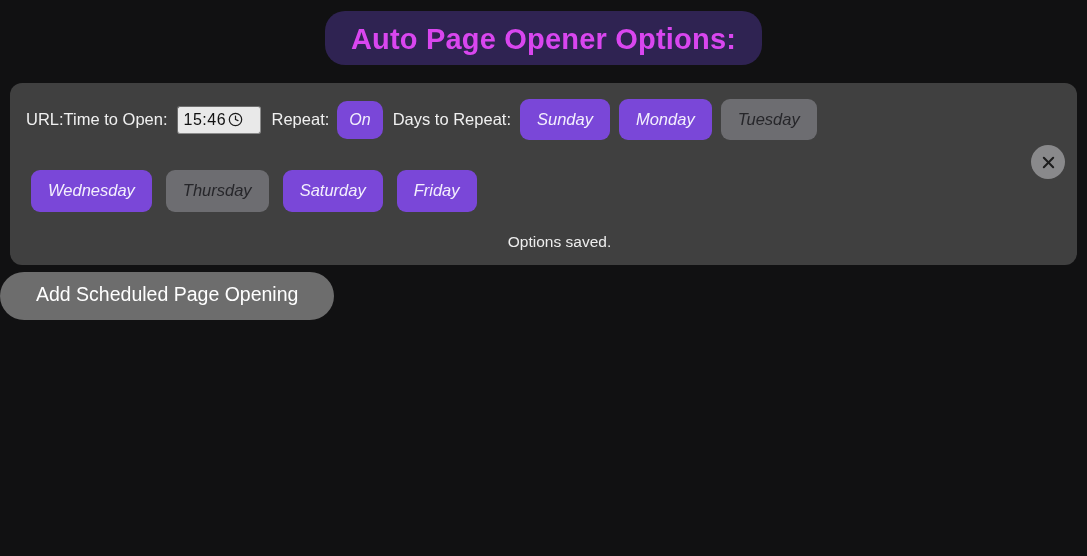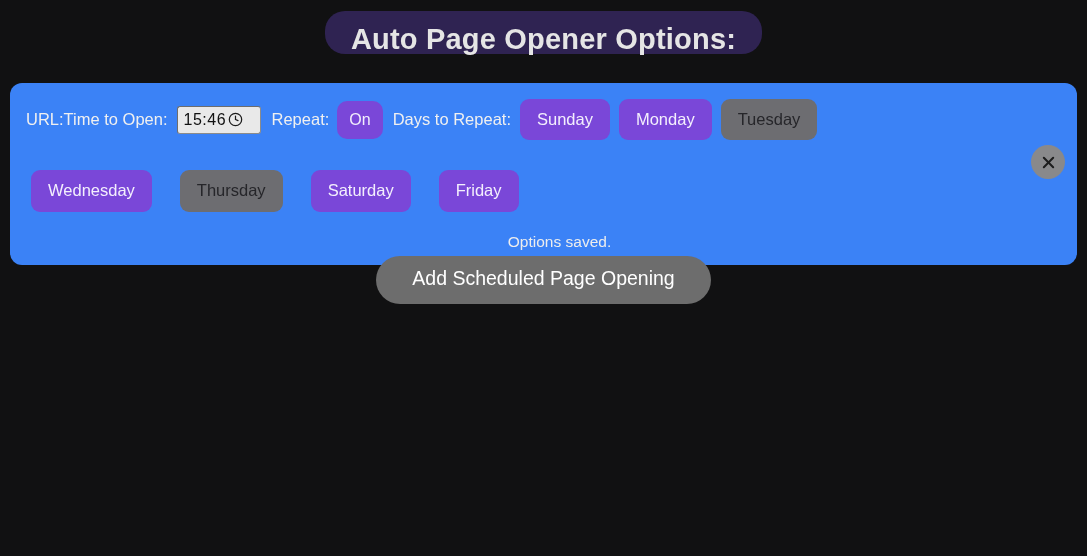--- a/index.html
+++ b/index.html
@@ -22,38 +22,38 @@
   }
 
   
   .title-wrap {
     display: flex;
     justify-content: center;
     padding-top: 11px;
   }
   .title-bar {
     background: #2f2352;
-    color: #e5e5e5;
+    color: #d946ef;
     font-size: 29px;
     font-weight: bold;
     letter-spacing: 0.2px;
-    padding: 14px 26px 0 26px;
+    padding: 14px 26px 11px 26px;
     border-radius: 20px;
     line-height: 1;
     text-align: center;
   }
 
   
   .panel {
     position: absolute;
     left: 10px;
     top: 83px;
     width: 1067px;
     height: 182px;
-    background: #3b82f6;
+    background: #404040;
     border-radius: 12px;
     padding: 0;
   }
   .row-one {
     position: absolute;
     left: 0; top: 0;
     width: 100%;
     height: 73px;
     display: flex;
     align-items: center;
@@ -118,20 +118,21 @@
 
   
   .btn {
     border: none;
     outline: none;
     cursor: pointer;
     font-family: "Liberation Sans", sans-serif;
     font-size: 16.5px;
     border-radius: 9px;
     line-height: 1;
+    font-style: italic;
   }
   .btn-on {
     background: #7a47d8;
     color: #f2eefc;
     padding: 11px 12px;
     margin-left: 8px;
     margin-right: 10px;
     border-radius: 10px;
     font-size: 16px;
   }
@@ -141,21 +142,21 @@
     border-radius: 9px;
   }
   .btn-day.on {
     background: #7a47d8;
     color: #f3effd;
   }
   .btn-day.off {
     background: #6d6d71;
     color: #26262a;
   }
-  .row-two .btn-day { margin-left: 7px; margin-right: 21px; }
+  .row-two .btn-day { margin-left: 7px; margin-right: 7px; }
 
   .close-btn {
     position: absolute;
     right: 12px;
     top: 62px;
     width: 34px;
     height: 34px;
     border-radius: 50%;
     background: #89898b;
     border: none;
@@ -173,24 +174,23 @@
     top: 233px;
     width: 100%;
     text-align: center;
     color: #ededed;
     font-size: 15.5px;
     margin-left: 16px;
   }
   .add-wrap {
     position: absolute;
     left: 0;
-    top: 256px;
-    width: 100%;
-    display: flex;
-    justify-content: center;
+    top: 272px;
+    width: 100%;
+    display: flex;
   }
   .add-btn {
     background: #6d6d6d;
     color: #ffffff;
     border: none;
     cursor: pointer;
     font-family: "Liberation Sans", sans-serif;
     font-size: 19.5px;
     padding: 13px 36px 15px 36px;
     border-radius: 26px;

